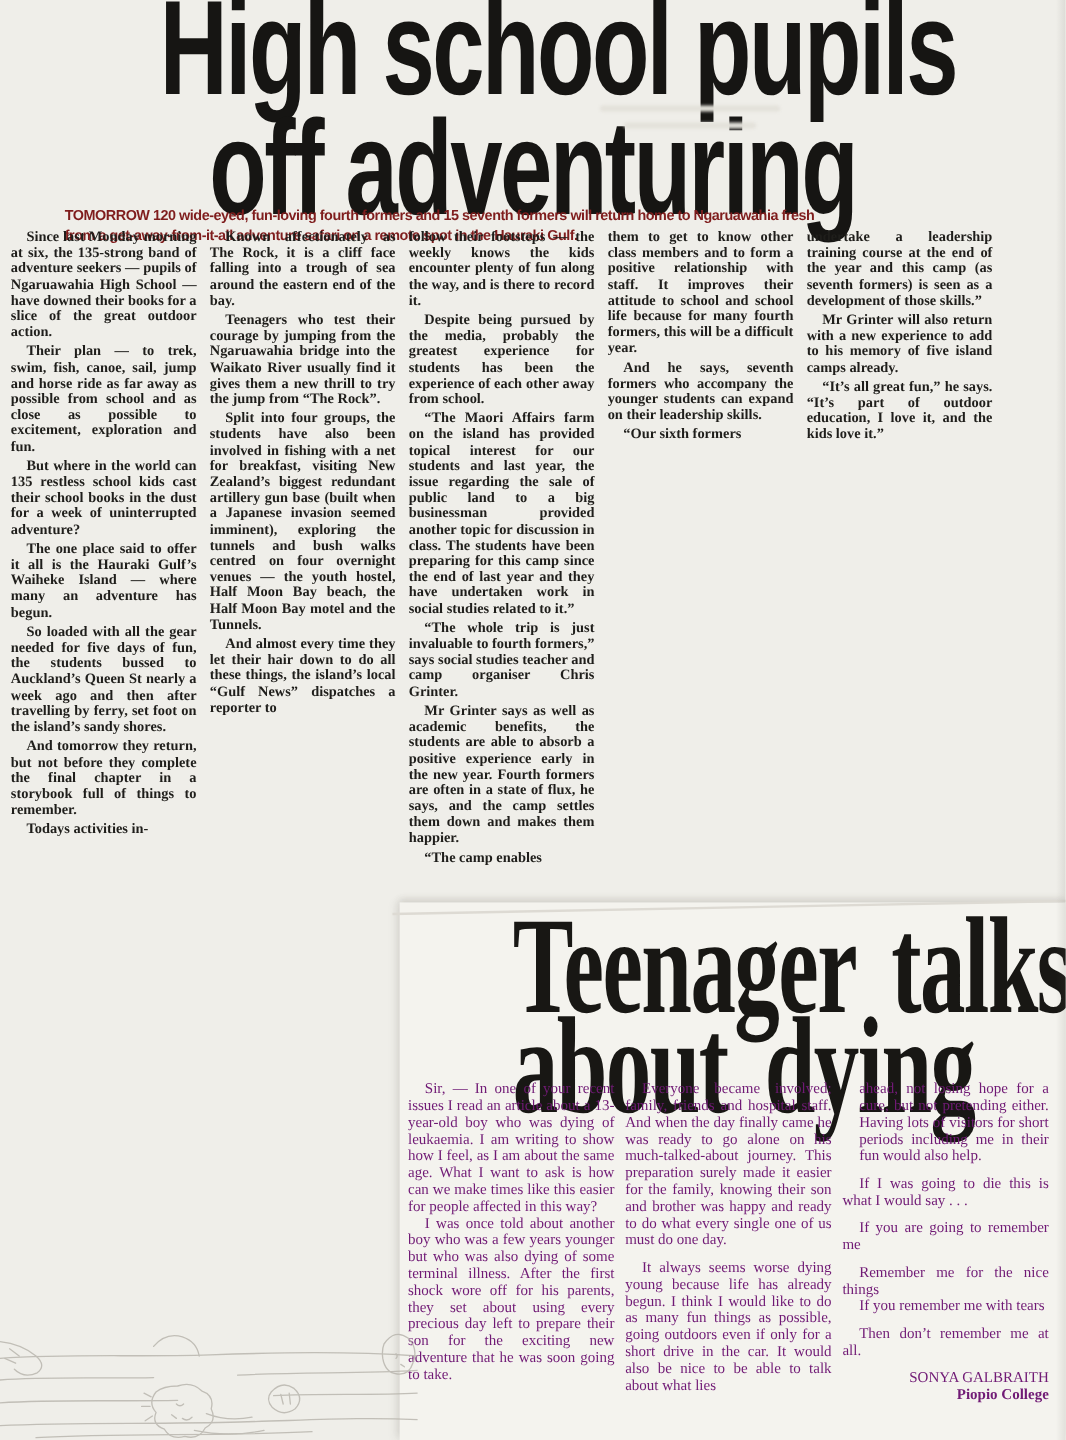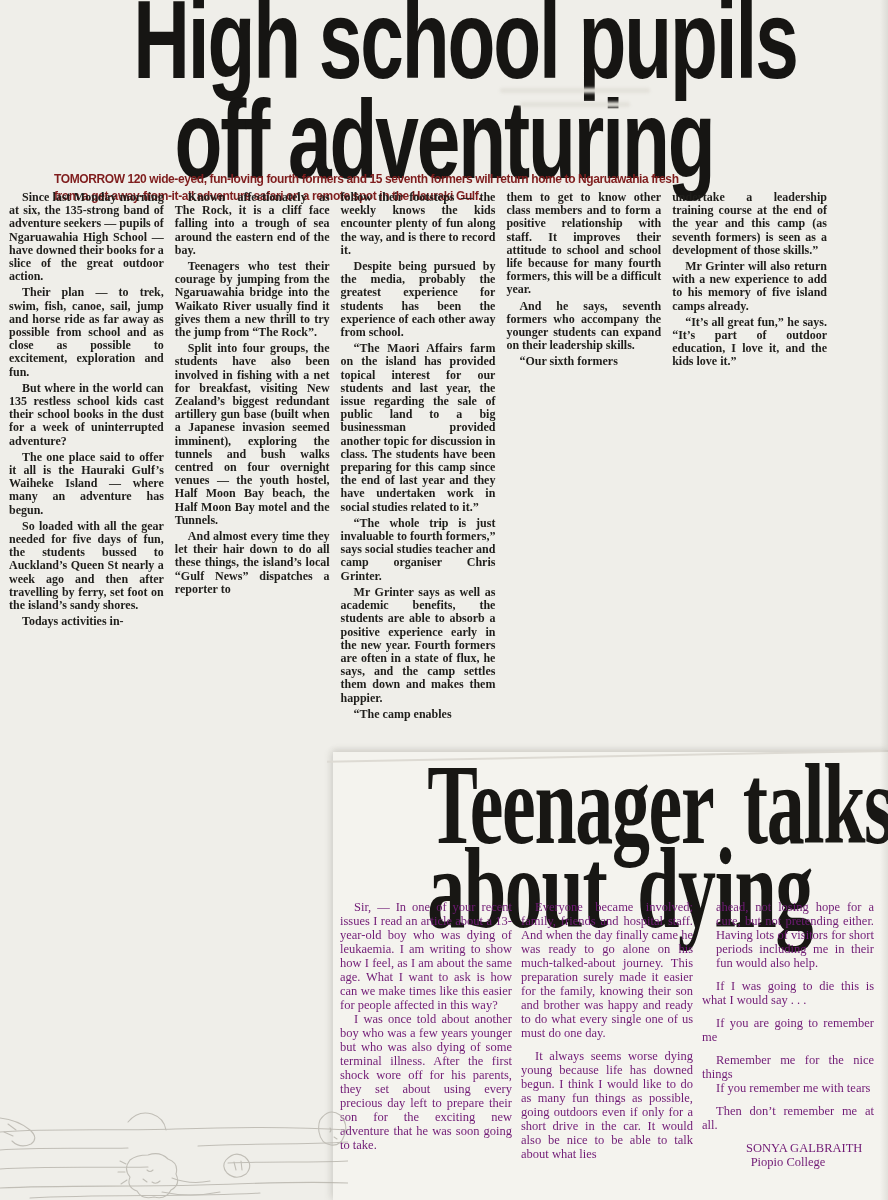--- a/index.html
+++ b/index.html
@@ -56,22 +56,22 @@
   .h2line.l1{top:-5px;}
   .h2line.l2{top:79px;}
   .a2cols{top:148px;left:7px;width:534px;gap:9px;height:296px;}
   .a2cols .col{flex:1;min-width:0;}
   .a2cols p{
     margin:0;text-align:justify;text-indent:14px;
     font-size:12.5px;line-height:14px;font-weight:normal;color:#701a75;
   }
   .a2cols p.cont{text-indent:0;margin-left:14px;}
   .a2cols p.gap{margin-top:9px;}
-  .a2cols p.sig{text-indent:44px;margin-top:9px;text-align:left;}
-  .a2cols p.org{text-indent:0;text-align:center;}
+  .a2cols p.sig{text-indent:44px;margin-top:9px;text-align:right;}
+  .a2cols p.org{text-indent:0;text-align:right;font-weight:bold;}
 
   
   .right-edge{
     position:absolute;top:0;right:0;width:8px;height:1200px;
     background:linear-gradient(to right, rgba(0,0,0,0), rgba(90,88,80,.12));
   }
   .smudge{position:absolute;background:#e3e1da;border-radius:3px;filter:blur(1.5px);}
   .smudge.s1{left:500px;top:88px;width:150px;height:5px;}
   .smudge.s2{left:520px;top:102px;width:110px;height:5px;}
 
@@ -91,20 +91,21 @@
       <div>from a get-away-from-it-all adventure safari on a remote spot in the Hauraki Gulf.</div>
     </div>
 
     <div class="cols a1cols" id="a1cols">
         <div class="col">
           <p>Since last Monday morning at six, the 135-strong band of adventure seekers — pupils of Ngaruawahia High School — have downed their books for a slice of the great outdoor action.</p>
           <p>Their plan — to trek, swim, fish, canoe, sail, jump and horse ride as far away as possible from school and as close as possible to excitement, exploration and fun.</p>
           <p>But where in the world can 135 restless school kids cast their school books in the dust for a week of uninterrupted adventure?</p>
           <p>The one place said to offer it all is the Hauraki Gulf’s Waiheke Island — where many an adventure has begun.</p>
           <p>So loaded with all the gear needed for five days of fun, the students bussed to Auckland’s Queen St nearly a week ago and then after travelling by ferry, set foot on the island’s sandy shores.</p>
+          <p>And tomorrow they return, but not before they complete the final chapter in a storybook full of things to remember.</p>
           <p>Todays activities in-</p>
         </div>
         <div class="col">
           <p>Known affectionately as The Rock, it is a cliff face falling into a trough of sea around the eastern end of the bay.</p>
           <p>Teenagers who test their courage by jumping from the Ngaruawahia bridge into the Waikato River usually find it gives them a new thrill to try the jump from “The Rock”.</p>
           <p>Split into four groups, the students have also been involved in fishing with a net for breakfast, visiting New Zealand’s biggest redundant artillery gun base (built when a Japanese invasion seemed imminent), exploring the tunnels and bush walks centred on four overnight venues — the youth hostel, Half Moon Bay beach, the Half Moon Bay motel and the Tunnels.</p>
           <p>And almost every time they let their hair down to do all these things, the island’s local “Gulf News” dispatches a reporter to</p>
         </div>
         <div class="col">
           <p class="cont">follow their footsteps — the weekly knows the kids encounter plenty of fun along the way, and is there to record it.</p>
@@ -134,21 +135,21 @@
     <div class="clip-edge"></div>
     <div class="h2line l1">Teenager talks</div>
     <div class="h2line l2">about dying</div>
     <div class="cols a2cols" id="a2cols">
         <div class="col">
           <p>Sir, — In one of your recent issues I read an article about a 13-year-old boy who was dying of leukaemia. I am writing to show how I feel, as I am about the same age. What I want to ask is how can we make times like this easier for people affected in this way?</p>
           <p>I was once told about another boy who was a few years younger but who was also dying of some terminal illness. After the first shock wore off for his parents, they set about using every precious day left to prepare their son for the exciting new adventure that he was soon going to take.</p>
         </div>
         <div class="col">
           <p>Everyone became involved; family, friends and hospital staff. And when the day finally came he was ready to go alone on his much-talked-about journey. This preparation surely made it easier for the family, knowing their son and brother was happy and ready to do what every single one of us must do one day.</p>
-          <p class="gap">It always seems worse dying young because life has downed begun. I think I would like to do as many fun things as possible, going outdoors even if only for a short drive in the car. It would also be nice to be able to talk about what lies</p>
+          <p class="gap">It always seems worse dying young because life has already begun. I think I would like to do as many fun things as possible, going outdoors even if only for a short drive in the car. It would also be nice to be able to talk about what lies</p>
         </div>
         <div class="col">
           <p class="cont">ahead, not losing hope for a cure, but not pretending either. Having lots of visitors for short periods including me in their fun would also help.</p>
           <p class="gap">If I was going to die this is what I would say . . .</p>
           <p class="gap">If you are going to remember me</p>
           <p class="gap">Remember me for the nice things</p>
           <p>If you remember me with tears</p>
           <p class="gap">Then don’t remember me at all.</p>
           <p class="sig">SONYA GALBRAITH</p>
           <p class="org">Piopio College</p>

